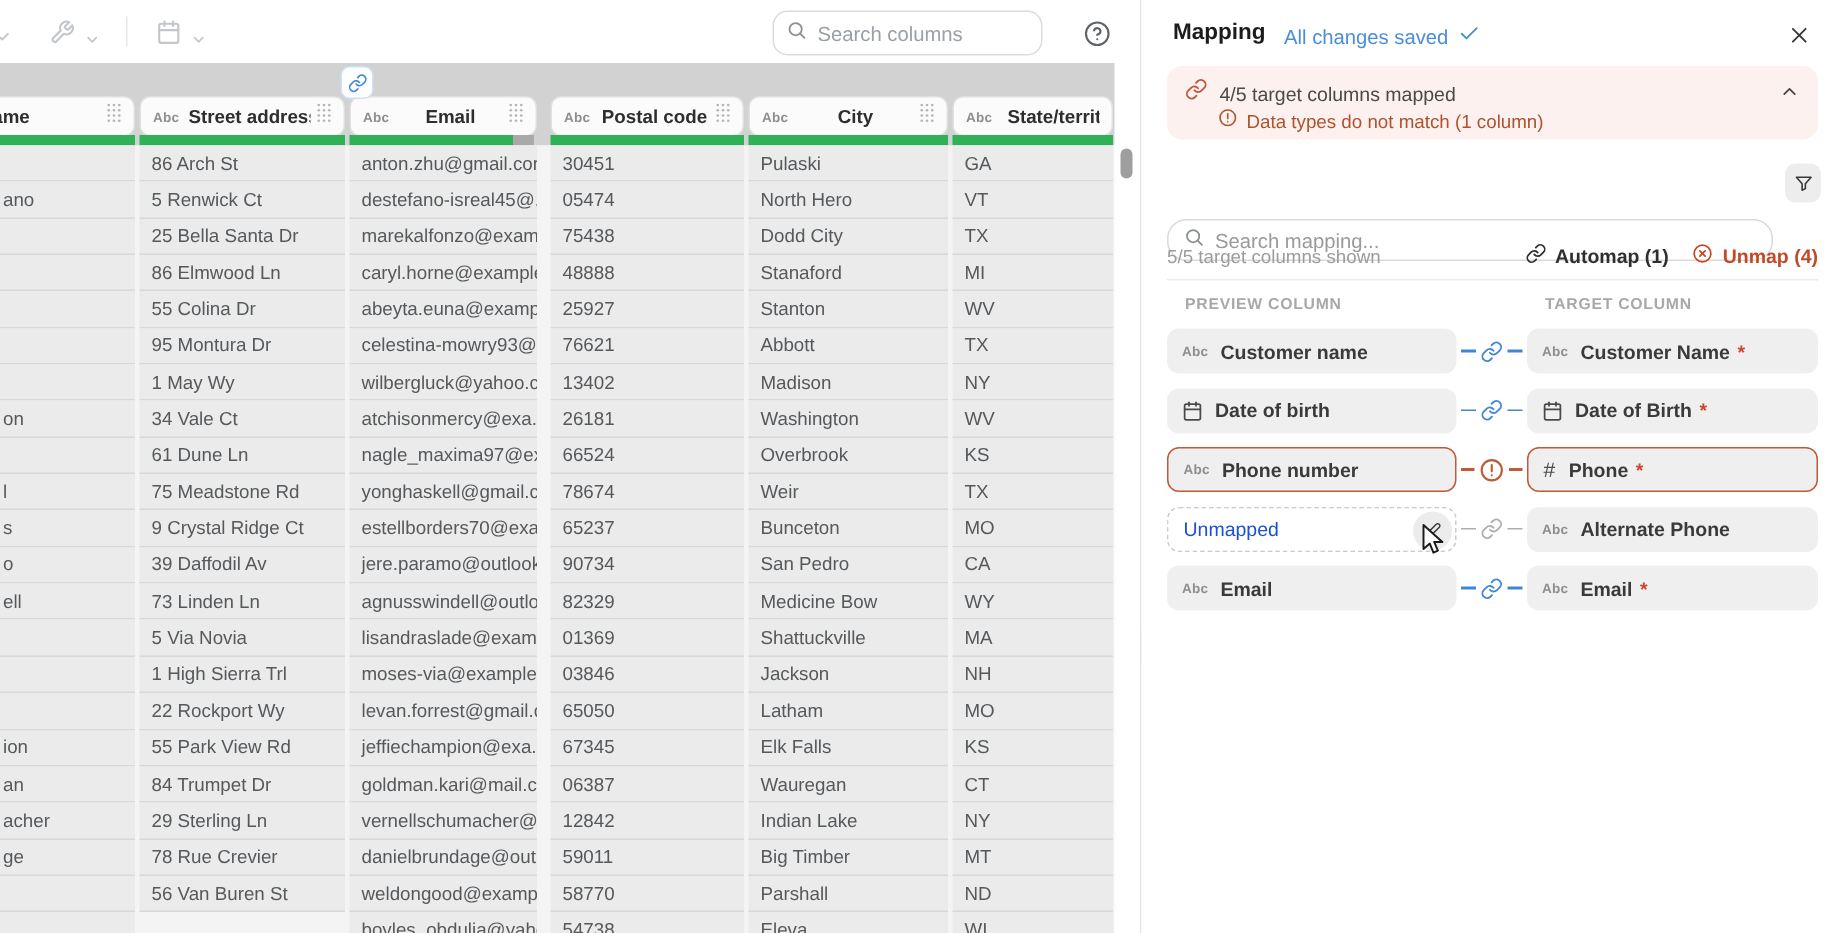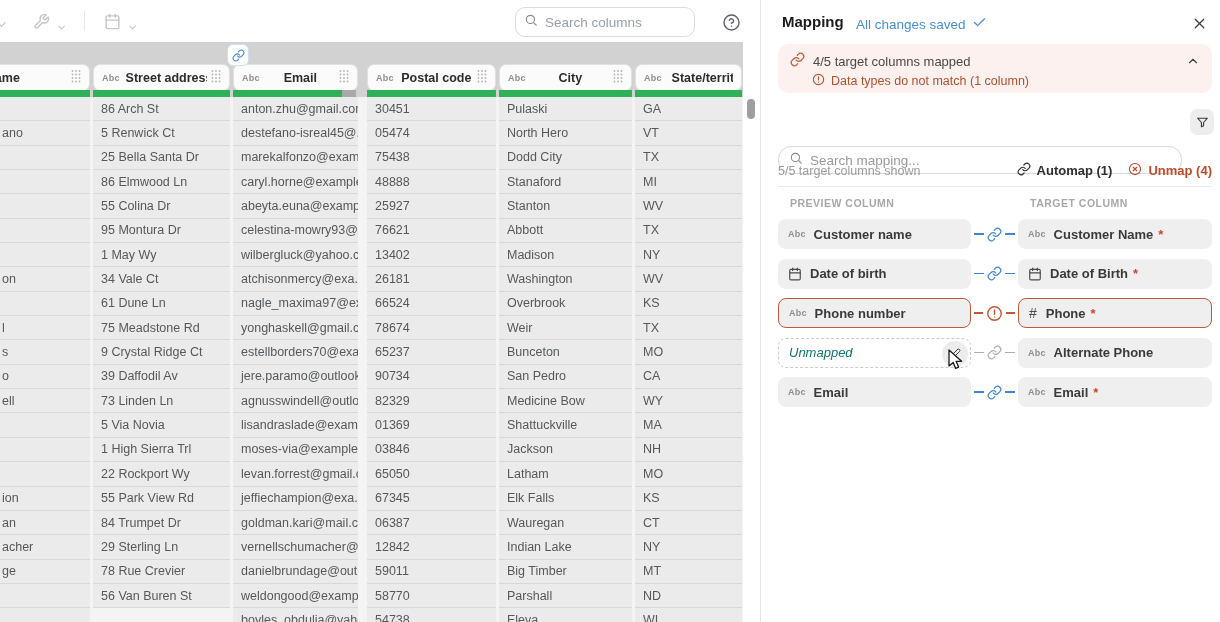--- a/index.html
+++ b/index.html
@@ -85,21 +85,21 @@
   .col-label.target { left:269px; }
 
   .map-row { position:absolute; left:0; width:459px; height:30px; }
   .pill { position:absolute; top:0; height:30px; border-radius:8px; background:#efefef;
     display:flex; align-items:center; padding:0 10px; font-size:13px; font-weight:bold; color:#3a3a3a;
     white-space:nowrap; overflow:visible; cursor:pointer; }
   .pill.preview { left:17px; width:193px; }
   .pill.target { left:257px; width:194px; }
   .pill.error { border:1.5px solid #c05a36; }
   .pill.dashed { background:transparent; border:1.5px dashed #cccccc; font-weight:normal;
-    font-style:italic; color:#0f766e; }
+    color:#1d4ed8; }
   .pill .abc { font-size:9px; font-weight:bold; font-style:normal; color:#8e8e8e; margin-right:8px; letter-spacing:.2px; }
   .pill .type-ic { color:#4a4a4a; margin-right:8px; display:flex; align-items:center; }
   .pill .hash { font-size:14px; font-weight:normal; color:#4a4a4a; margin-right:9px; }
   .req { color:#cf4426; margin-left:5px; font-size:13px; }
   .edit-btn { position:absolute; right:2px; top:2px; width:26px; height:26px; border-radius:50%;
     background:#ececec; display:flex; align-items:center; justify-content:center; color:#3c3c3c; cursor:pointer; }
   .connector { position:absolute; left:210px; top:0; width:47px; height:30px;
     display:flex; align-items:center; justify-content:center; }
   .connector .line { width:11px; height:1.5px; background:currentColor; margin:0 3px; }
   .connector.linked { color:#4285d6; }

